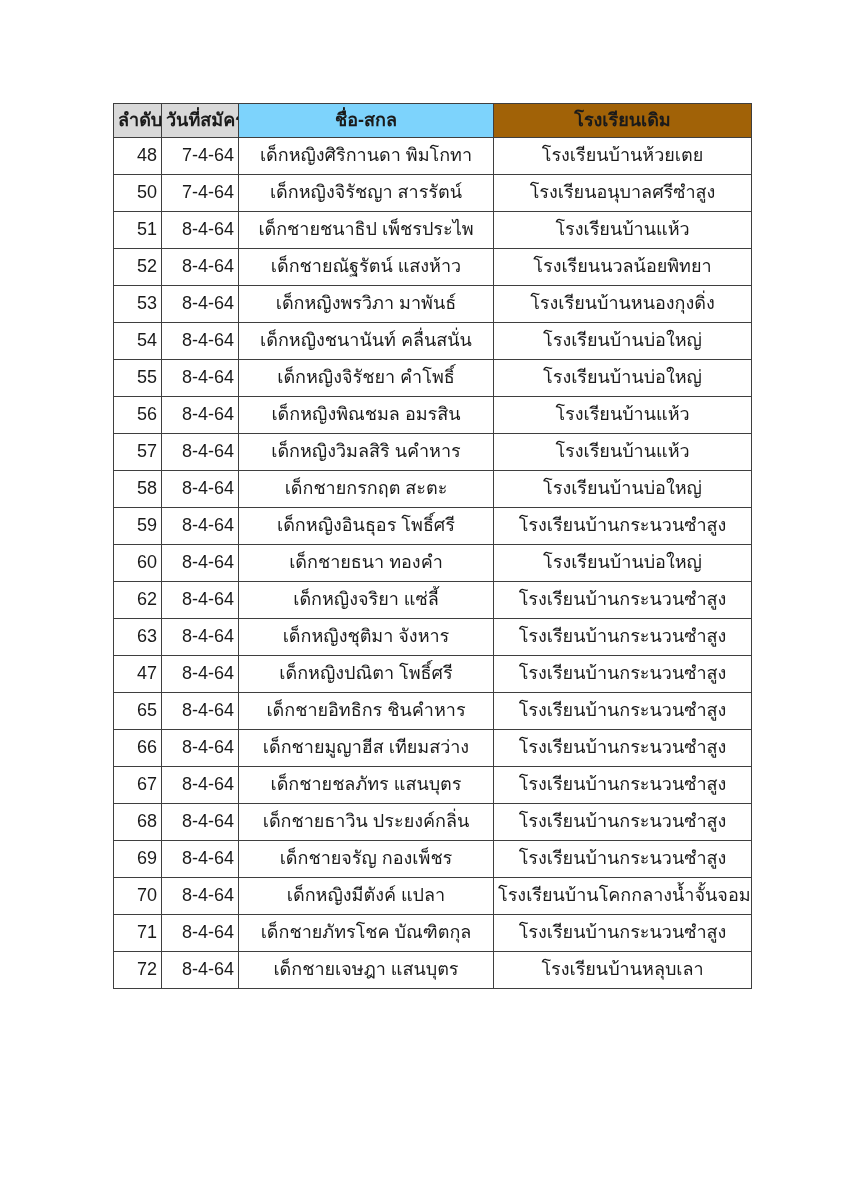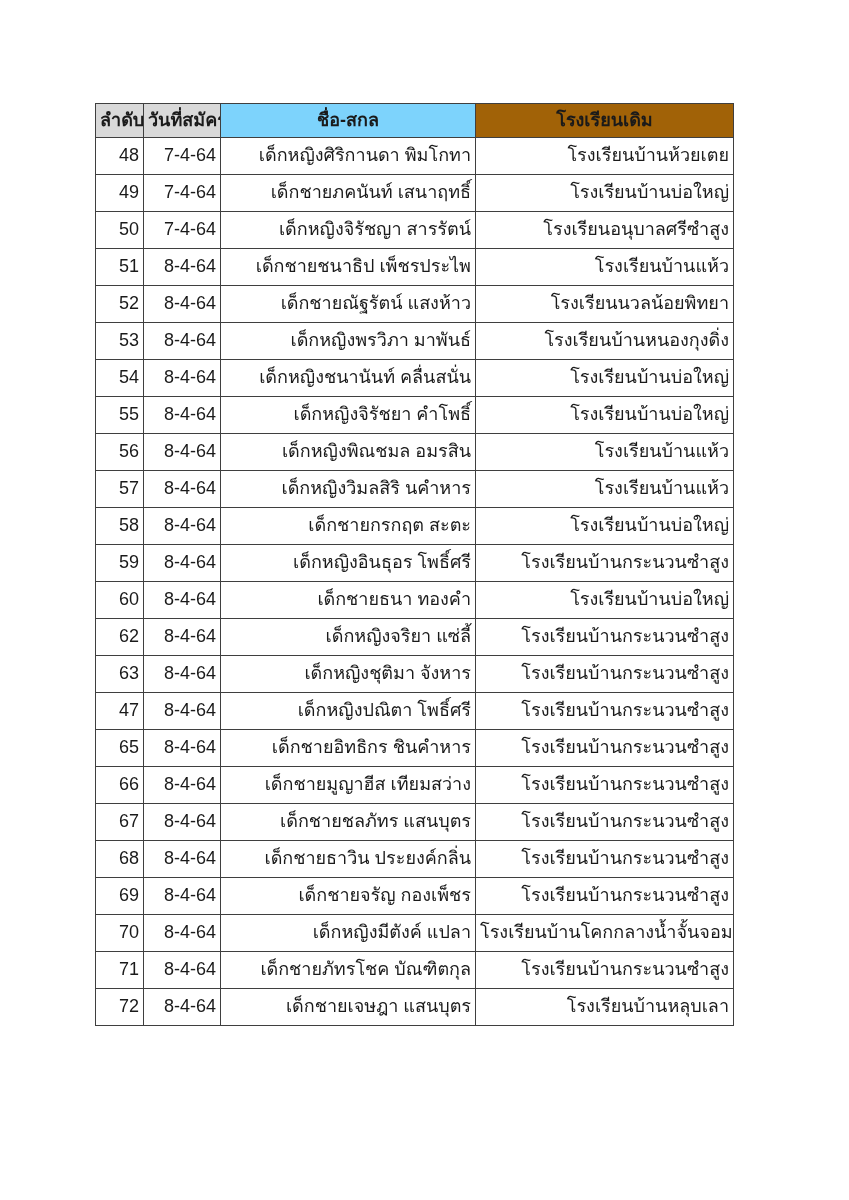--- a/index.html
+++ b/index.html
@@ -11,21 +11,21 @@
     position: relative;
     width: 849px;
     height: 1200px;
     background: #ffffff;
     font-family: "Liberation Sans", sans-serif;
     color: #1a1a1a;
     overflow: hidden;
   }
   table.roster {
     position: absolute;
-    left: 95px;
+    left: 113px;
     top: 103px;
     width: 638px;
     border-collapse: collapse;
     table-layout: fixed;
     font-size: 18px;
     line-height: 1.1;
   }
   table.roster th,
   table.roster td {
     border: 1px solid #3f3f3f;
@@ -41,21 +41,21 @@
   }
   table.roster td {
     height: 36px;
     vertical-align: middle;
   }
   col.c-no     { width: 48px; }
   col.c-date   { width: 77px; }
   col.c-name   { width: 255px; }
   col.c-school { width: 258px; }
   td.c-center { text-align: right; }
-  td.c-left   { text-align: right; padding-left: 9px; }
+  td.c-left   { text-align: center; padding-left: 9px; }
 </style>
 </head>
 <body>
 
 <div class="page">
   <table class="roster">
     <colgroup>
       <col class="c-no">
       <col class="c-date">
       <col class="c-name">
@@ -70,26 +70,20 @@
       </tr>
     </thead>
     <tbody id="roster-body">
         <tr>
       <td class="c-center">48</td>
       <td class="c-center">7-4-64</td>
       <td class="c-left">เด็กหญิงศิริกานดา พิมโกทา</td>
       <td class="c-left">โรงเรียนบ้านห้วยเตย</td>
     </tr>
         <tr>
-      <td class="c-center">49</td>
-      <td class="c-center">7-4-64</td>
-      <td class="c-left">เด็กชายภคนันท์ เสนาฤทธิ์</td>
-      <td class="c-left">โรงเรียนบ้านบ่อใหญ่</td>
-    </tr>
-        <tr>
       <td class="c-center">50</td>
       <td class="c-center">7-4-64</td>
       <td class="c-left">เด็กหญิงจิรัชญา สารรัตน์</td>
       <td class="c-left">โรงเรียนอนุบาลศรีซำสูง</td>
     </tr>
         <tr>
       <td class="c-center">51</td>
       <td class="c-center">8-4-64</td>
       <td class="c-left">เด็กชายชนาธิป เพ็ชรประไพ</td>
       <td class="c-left">โรงเรียนบ้านแห้ว</td>

